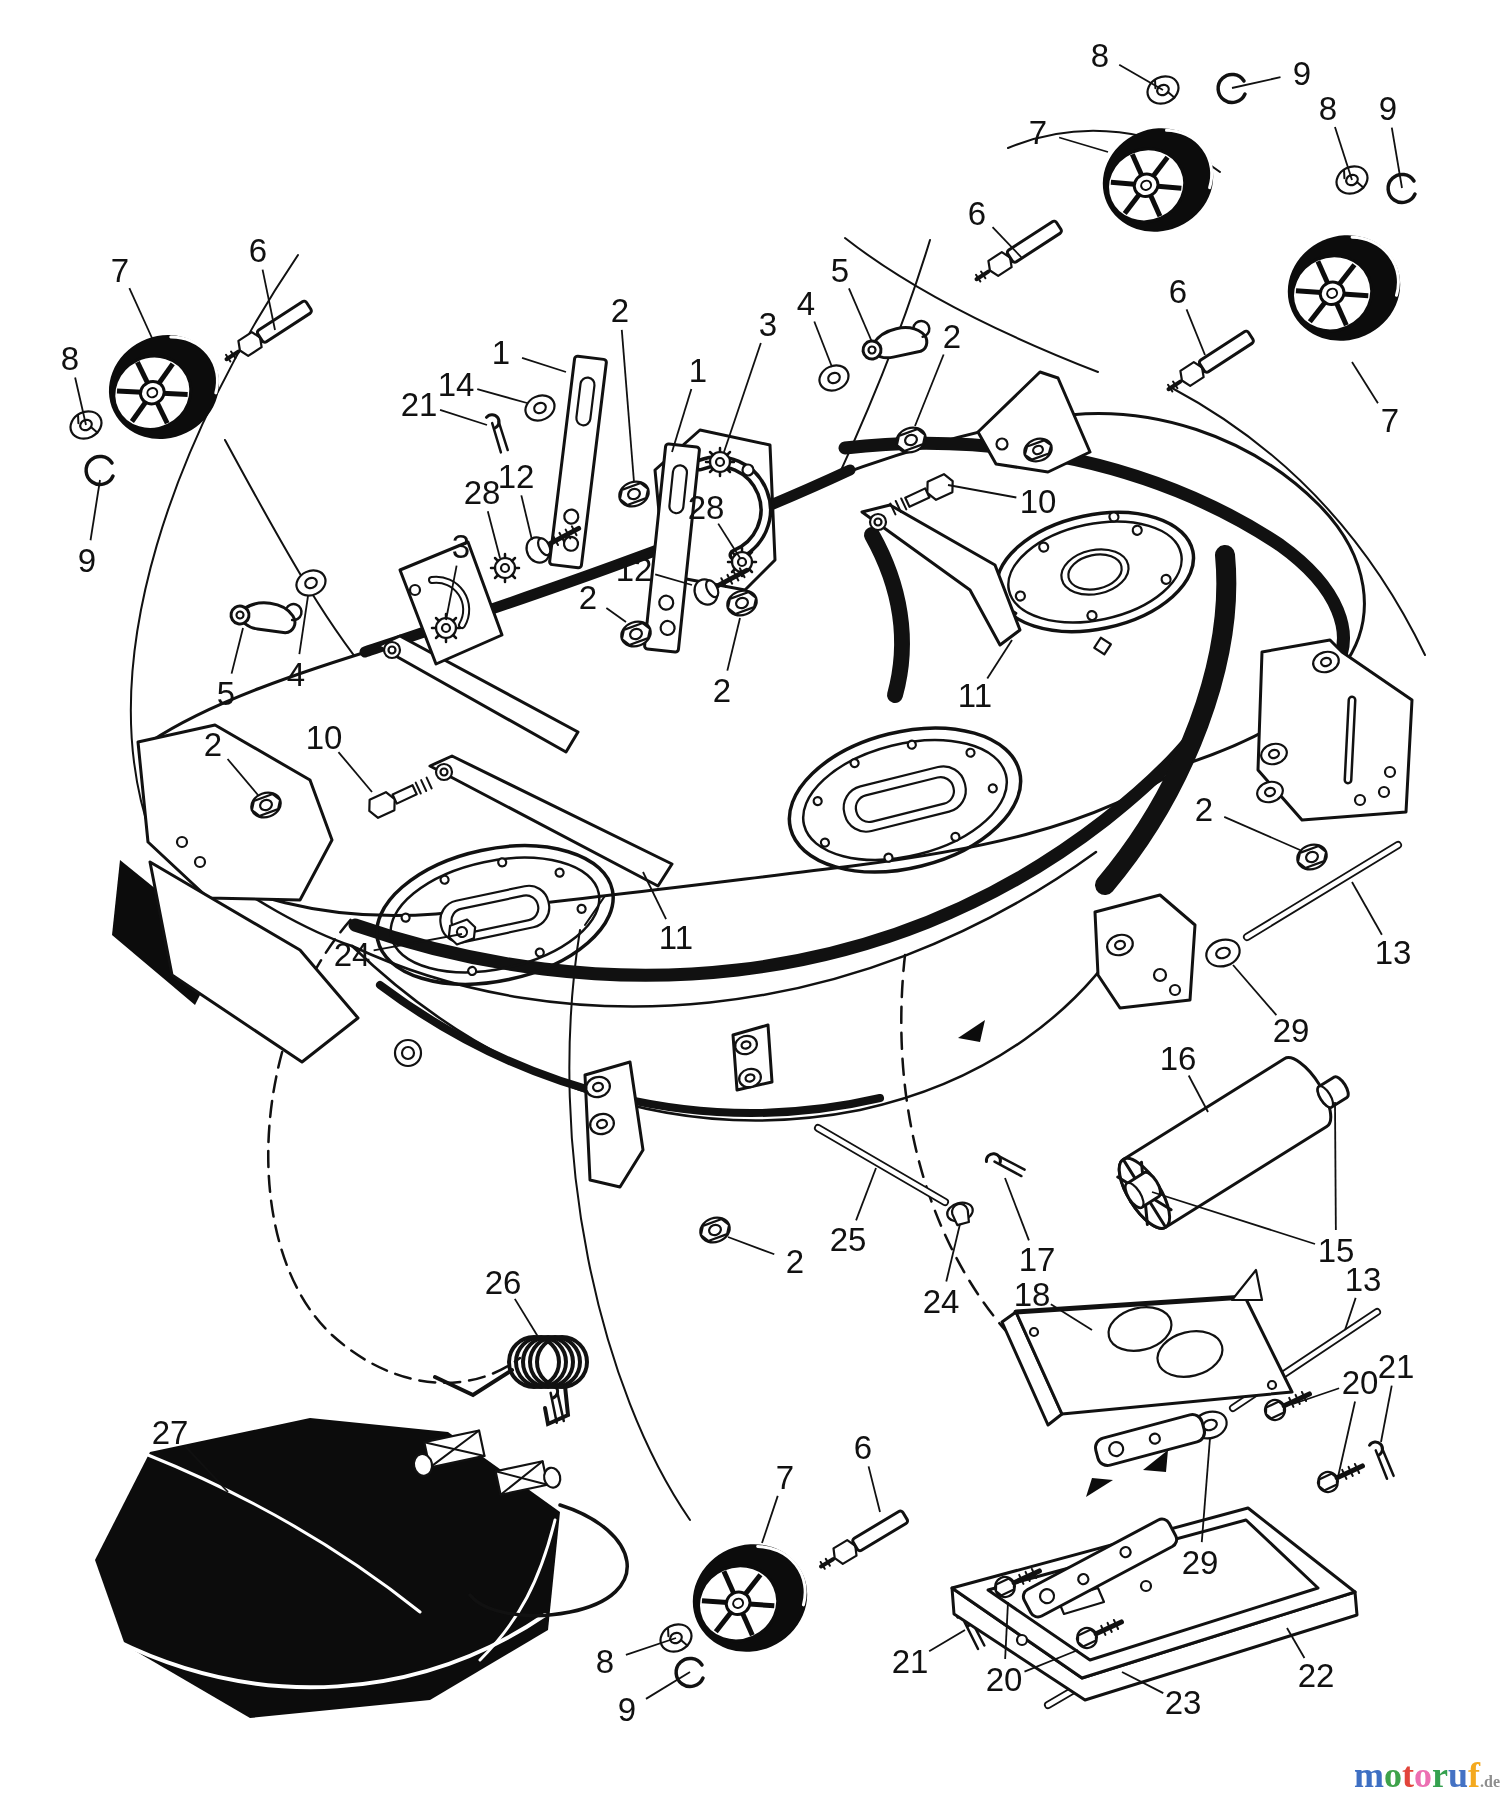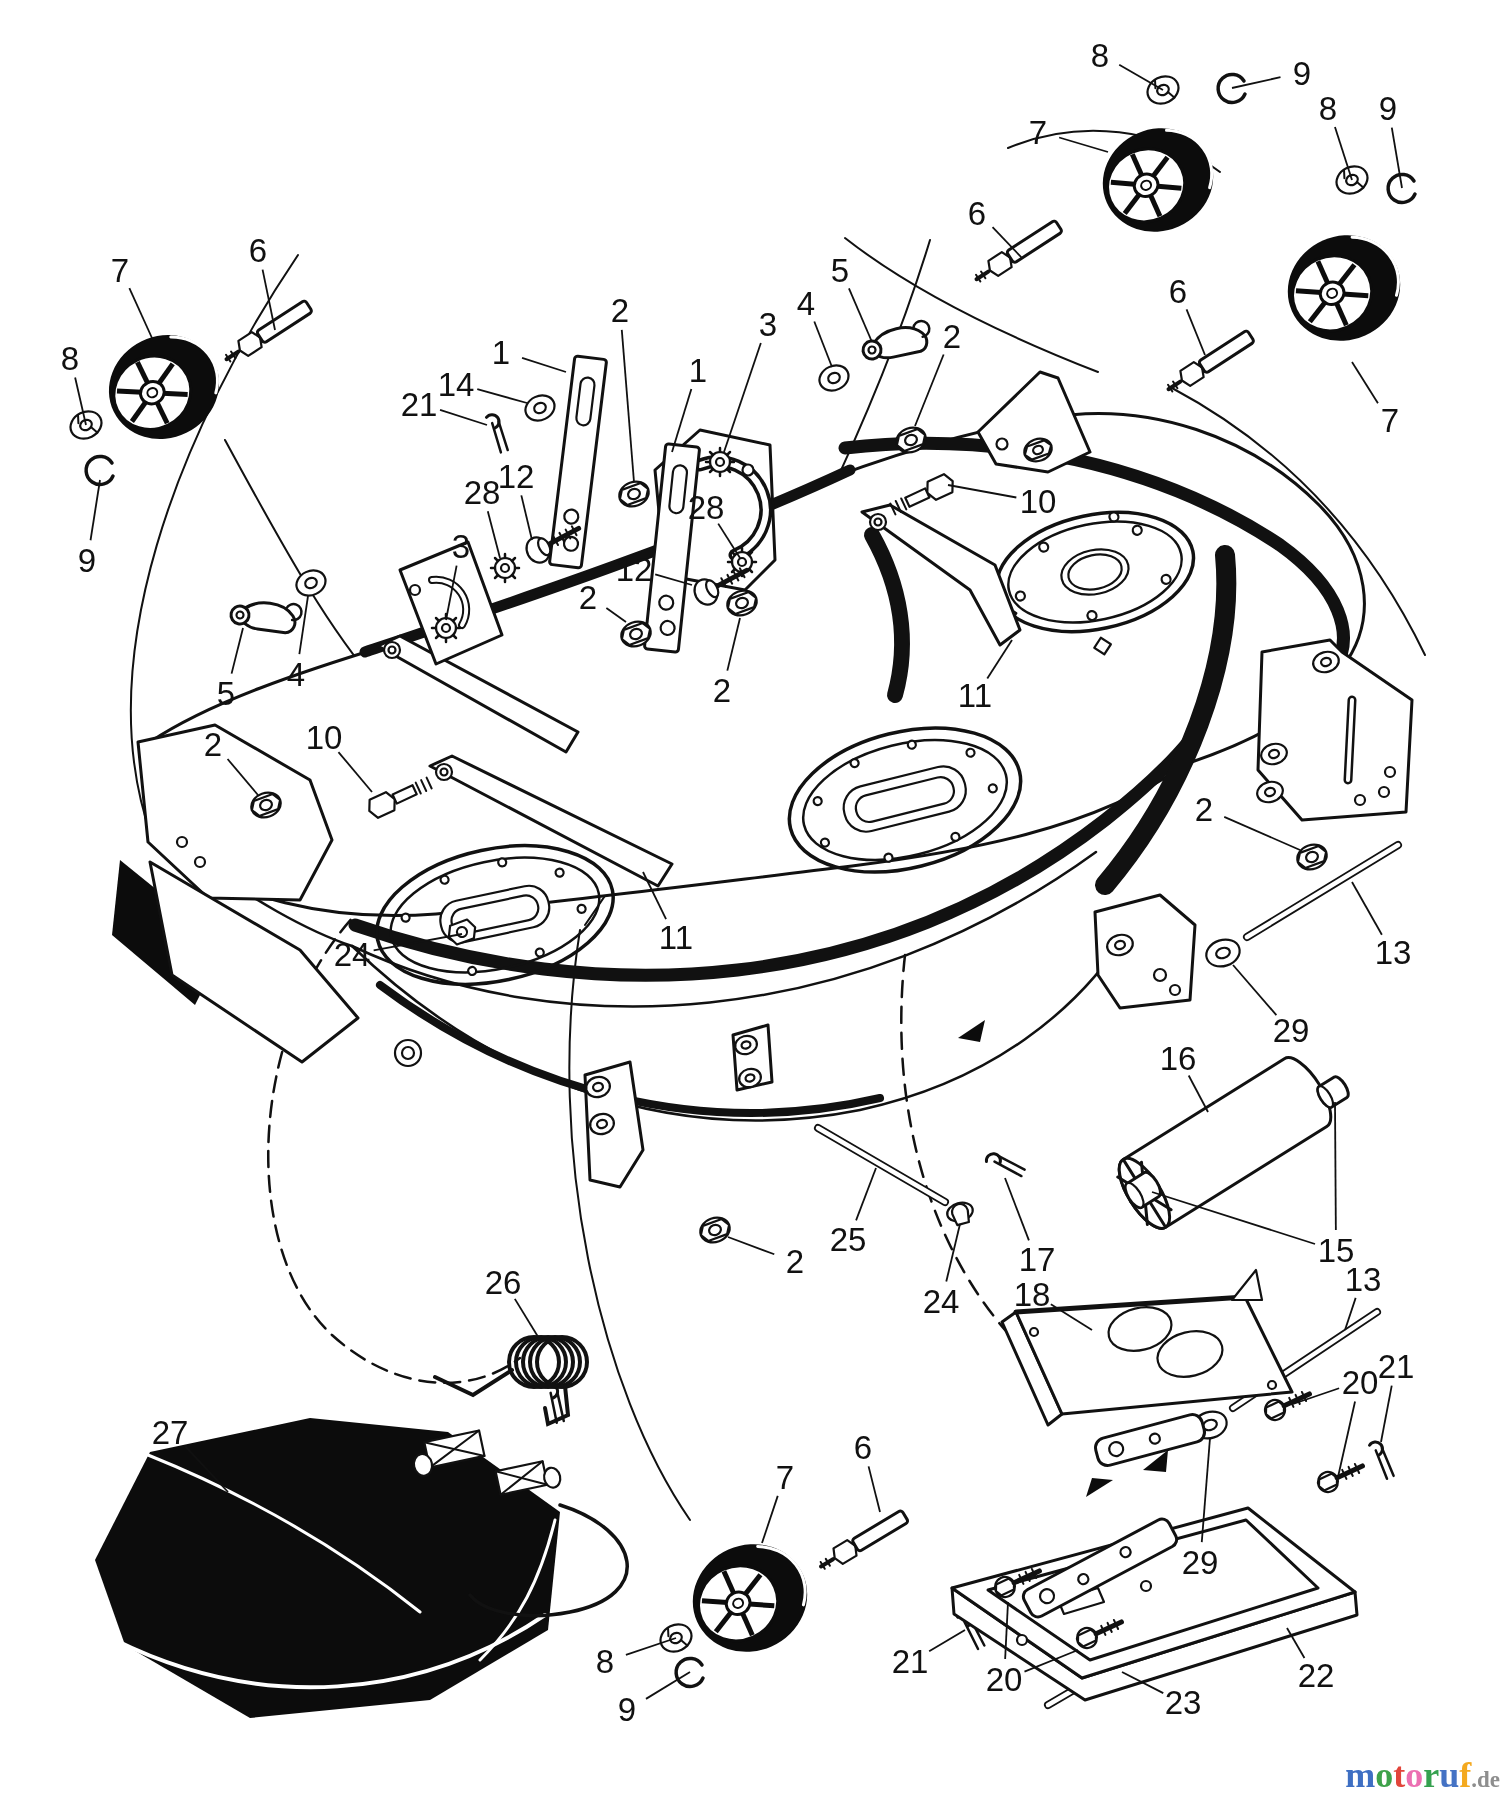--- a/index.html
+++ b/index.html
@@ -11,21 +11,21 @@
   .p2{fill:#fff;stroke:#111;stroke-width:2.2;stroke-linejoin:round;}
   .n{fill:none;stroke:#111;stroke-linecap:round;}
   .w{fill:none;stroke:#fff;stroke-linecap:round;}
   .blk{fill:#0c0c0c;stroke:none;}
   #callout-layer text{font-family:"Liberation Sans",sans-serif;font-size:33px;fill:#111;
       text-anchor:middle;dominant-baseline:central;}
   #callout-layer line{stroke:#111;stroke-width:1.8;}
   .watermark{position:absolute;left:1300px;top:1752px;width:200px;height:46px;
       font-family:"Liberation Serif",serif;font-weight:bold;font-size:36px;line-height:46px;
       white-space:nowrap;text-align:right;}
-  .watermark .suffix{font-size:23px;font-weight:bold;}
+  .watermark .suffix{font-size:16px;font-weight:bold;}
 </style>
 </head>
 <body>
 
 <div class="stage">
 <svg width="1506" height="1800" viewBox="0 0 1506 1800">
 
   <g>
     <path class="n" stroke-width="2" d="M 298,255 C 180,430 88,660 152,838"></path>
     <path class="n" stroke-width="2" d="M 225,440 C 290,560 330,630 380,688"></path>

